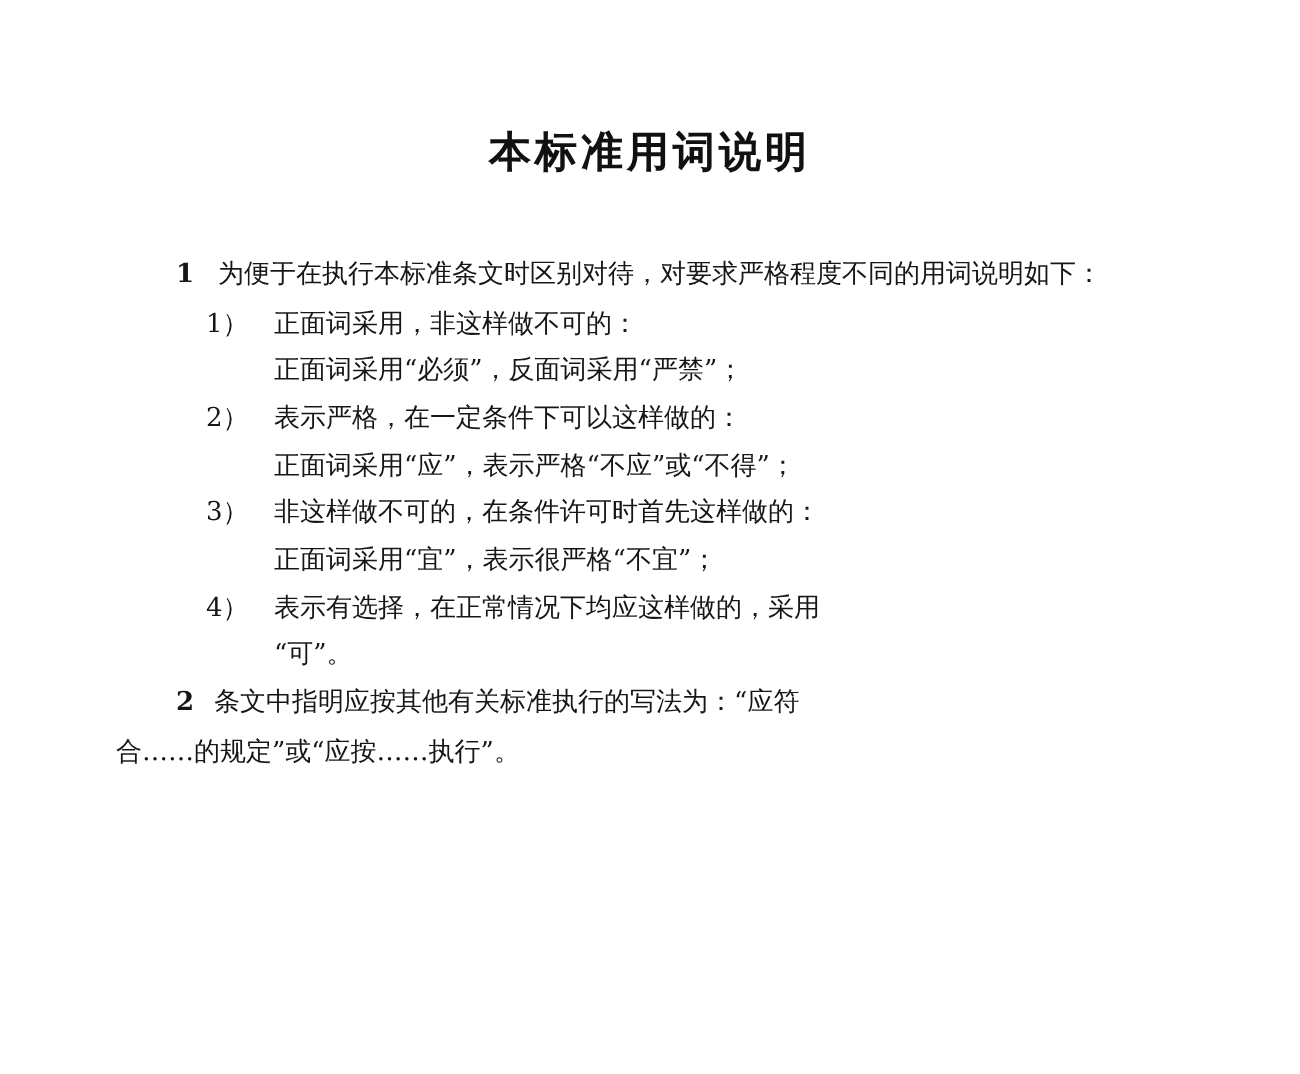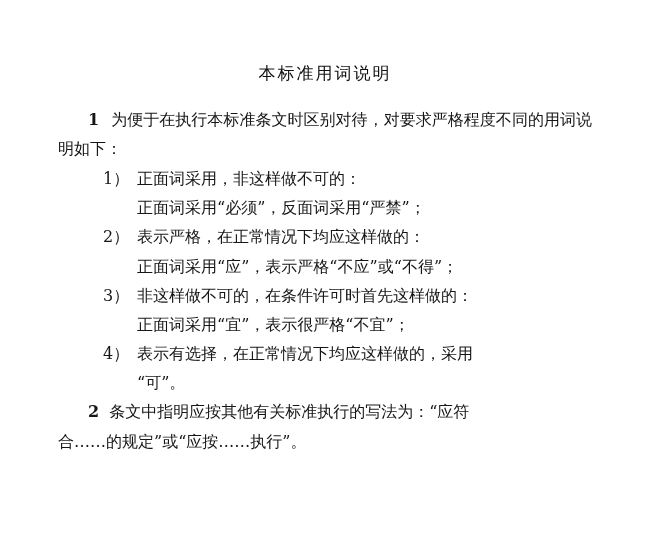--- a/index.html
+++ b/index.html
@@ -16,30 +16,30 @@
   }
   .page {
     position: relative;
     width: 650px;
     height: 537px;
     box-sizing: border-box;
     padding: 0 58px;
   }
   .doc-title {
     text-align: center;
-    font-size: 17px;
-    font-weight: normal;
+    font-size: 21px;
+    font-weight: bold;
     letter-spacing: 2px;
     margin-top: 62px;
     margin-bottom: 0;
     color: #111;
   }
   .body-block {
-    margin-top: 20px;
-    font-size: 16px;
+    margin-top: 36px;
+    font-size: 13px;
     line-height: 1.82;
     color: #161616;
   }
   .para {
     margin: 0 0 1px 0;
     text-align: justify;
   }
   .para-1 {
     text-indent: 0;
   }
@@ -105,21 +105,21 @@
         <span class="item-head">
           <span class="item-marker">1）</span>
           <span class="item-head-text">正面词采用，非这样做不可的：</span>
         </span>
         <span class="item-sub">正面词采用“必须”，反面词采用“严禁”；</span>
       </li>
 
       <li class="list-item">
         <span class="item-head">
           <span class="item-marker">2）</span>
-          <span class="item-head-text">表示严格，在正常情况下均应这样做的：</span>
+          <span class="item-head-text">表示严格，在一定条件下可以这样做的：</span>
         </span>
         <span class="item-sub">正面词采用“应”，表示严格“不应”或“不得”；</span>
       </li>
 
       <li class="list-item">
         <span class="item-head">
           <span class="item-marker">3）</span>
           <span class="item-head-text">非这样做不可的，在条件许可时首先这样做的：</span>
         </span>
         <span class="item-sub">正面词采用“宜”，表示很严格“不宜”；</span>

